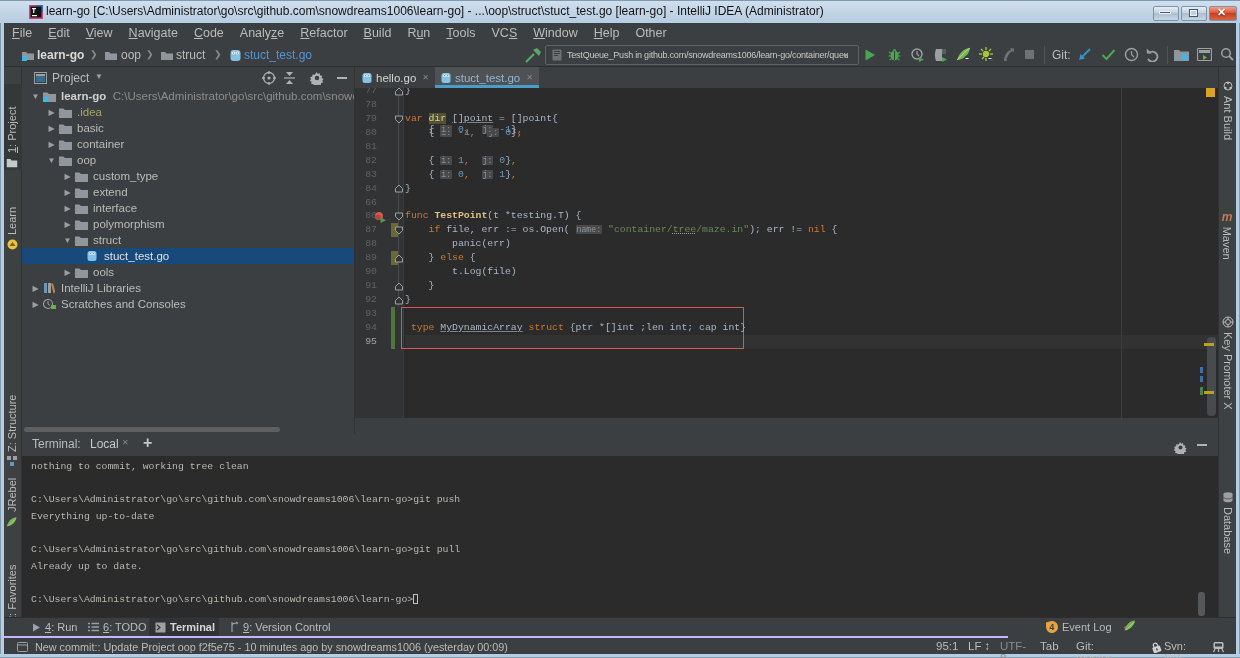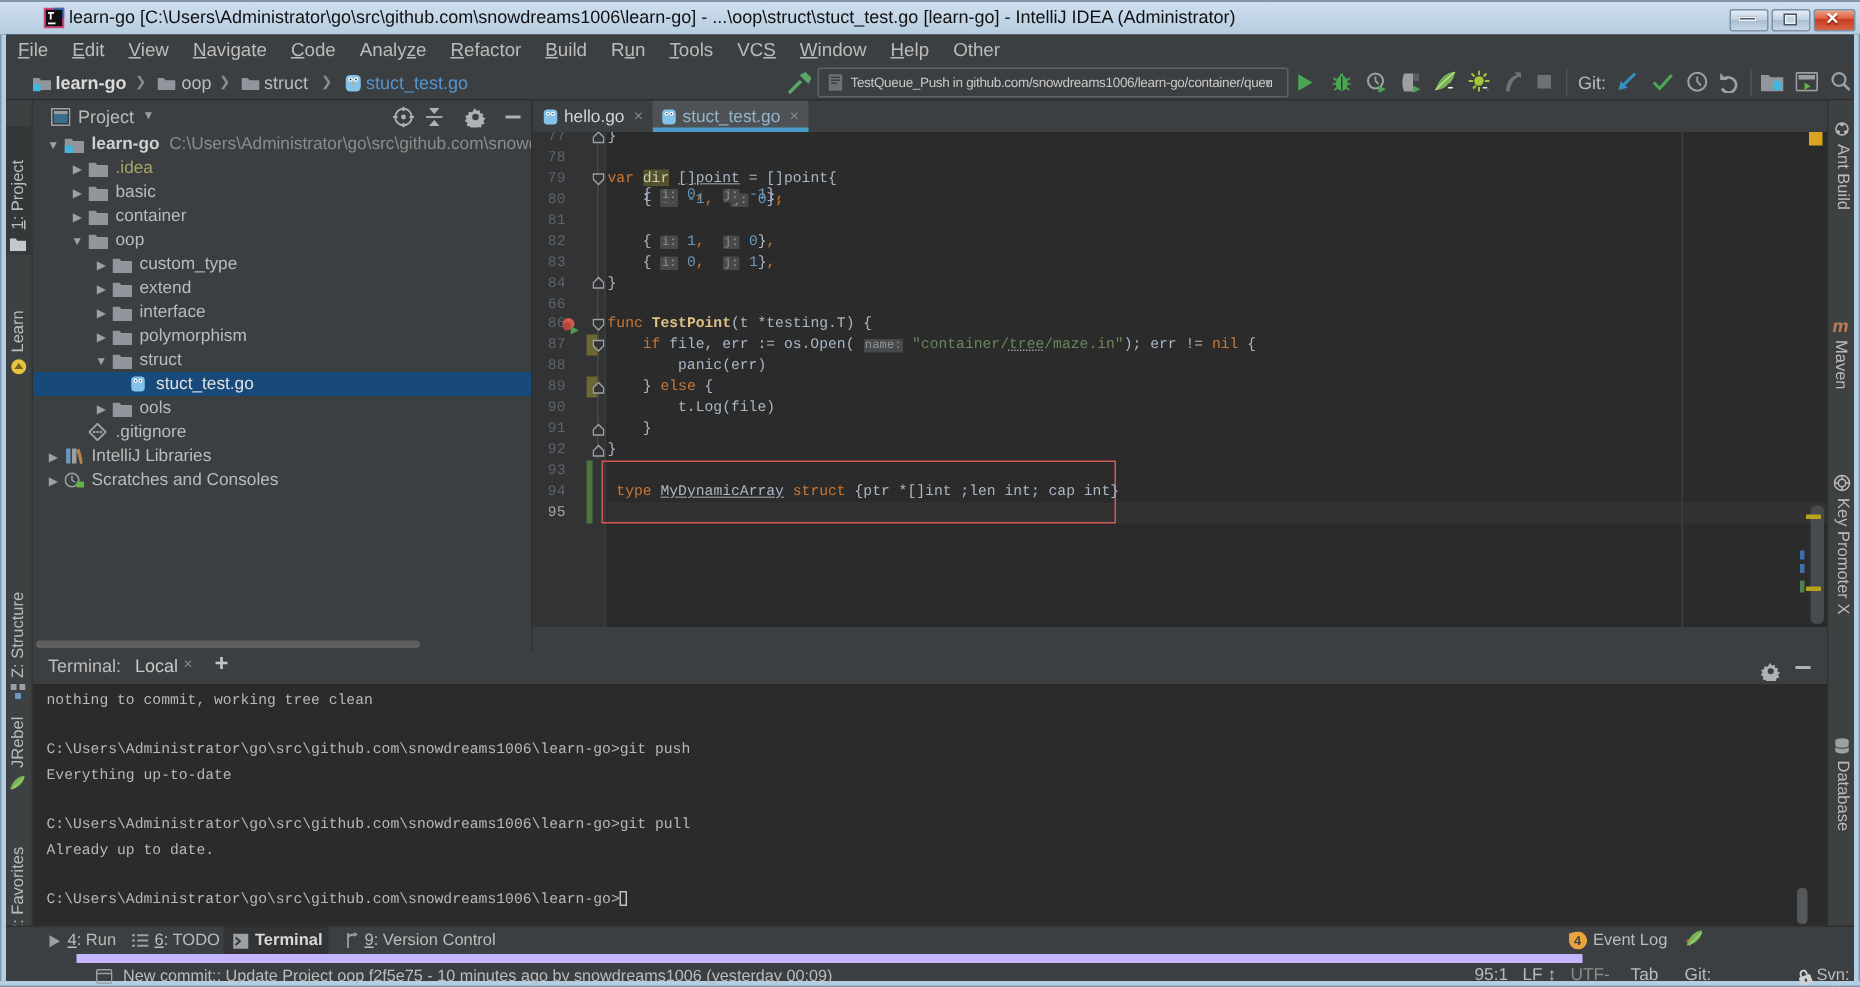--- a/index.html
+++ b/index.html
@@ -62,21 +62,21 @@
   .fn { color:#ddc286; font-weight:bold; }
   .hint { background:#47494b; color:#909496; border-radius:1px; padding:0 1px; font-size:8.2px; }
   
   #termhead { left:22px; top:434px; width:1196px; height:22px; background:#3C3F41; color:#bbbbbb; font-size:12px; }
   #termbody { left:22px; top:456px; width:1196px; height:161px; background:#2b2b2b;
     font-family:"Liberation Mono", monospace; font-size:9.8px; line-height:16.6px; color:#b7b9b4; white-space:pre; }
   
   #toolbtm { left:4px; top:617px; width:1232px; height:19px; background:#3C3F41;
     border-top:1px solid #2e2e2e; color:#bbbbbb; font-size:11px; }
   #statusbar { left:4px; top:636px; width:1004px; height:18px; background:#3C3F41;
-    border-top:6px solid #c4b5fd; color:#bbbbbb; font-size:11px;margin-left:47px; }
+    border-top:2px solid #c4b5fd; color:#bbbbbb; font-size:11px; }
   .crumbsep { top:6px; color:#8a8d90; font-size:9px; }
   .tabx { color:#848689; font-size:8px; margin-left:2px; }
   #seltab { background:#4e5254; box-shadow:inset 0 -3px 0 #4a9dc8; }
   .ln { position:absolute; left:0; white-space:pre; }
   .lnum { position:absolute; text-align:right; color:#606366; width:22px; left:0; }
   .ln { left:0; }
   .dirhl { background:#54512f; color:#d0cbaa; }
   .udl { text-decoration:underline; text-decoration-color:#808080; }
   .wvy { text-decoration:underline dotted; text-decoration-color:#9b9b9b; }
 </style>
@@ -448,32 +448,20 @@
         <span style="width:40px"></span>
         <span class="arrow">▶</span>
         <span class="tico">
           <svg width="13" height="11">
             <path d="M0 1.5h4.5l1.5 1.5H13V11H0z" fill="#90969c"></path>
           </svg>
         </span>
         <span class="lbl">ools</span>
       </div>
       <div class="trow">
-        <span style="width:35px"></span>
-        <span class="tico">
-          <svg width="12" height="12" viewBox="0 0 12 12">
-            <path d="M6 0.5 L11.5 6 L6 11.5 L0.5 6 z" fill="none" stroke="#9da0a2" stroke-width="1.2"></path>
-            <circle cx="3.8" cy="6" r="0.9" fill="#9da0a2"></circle>
-            <circle cx="6" cy="6" r="0.9" fill="#9da0a2"></circle>
-            <circle cx="8.2" cy="6" r="0.9" fill="#9da0a2"></circle>
-          </svg>
-        </span>
-        <span class="lbl">.gitignore</span>
-      </div>
-      <div class="trow">
         <span style="width:8px"></span>
         <span class="arrow">▶</span>
         <span class="tico">
           <svg width="12" height="12">
             <rect x="1" y="1" width="3" height="10" fill="#6897bb"></rect>
             <rect x="5" y="1" width="3" height="10" fill="#9da0a2"></rect>
             <path d="M9 1.5 l2.5 9.5" stroke="#b3824d" stroke-width="2.2"></path>
           </svg>
         </span>
         <span class="lbl">IntelliJ Libraries</span>

